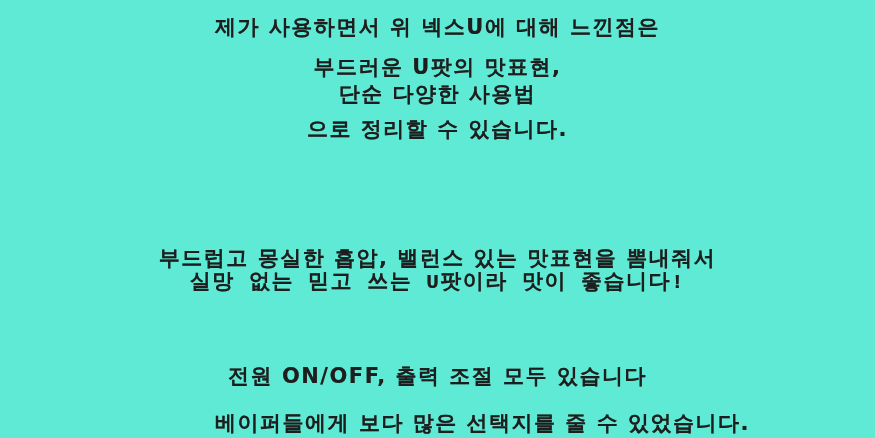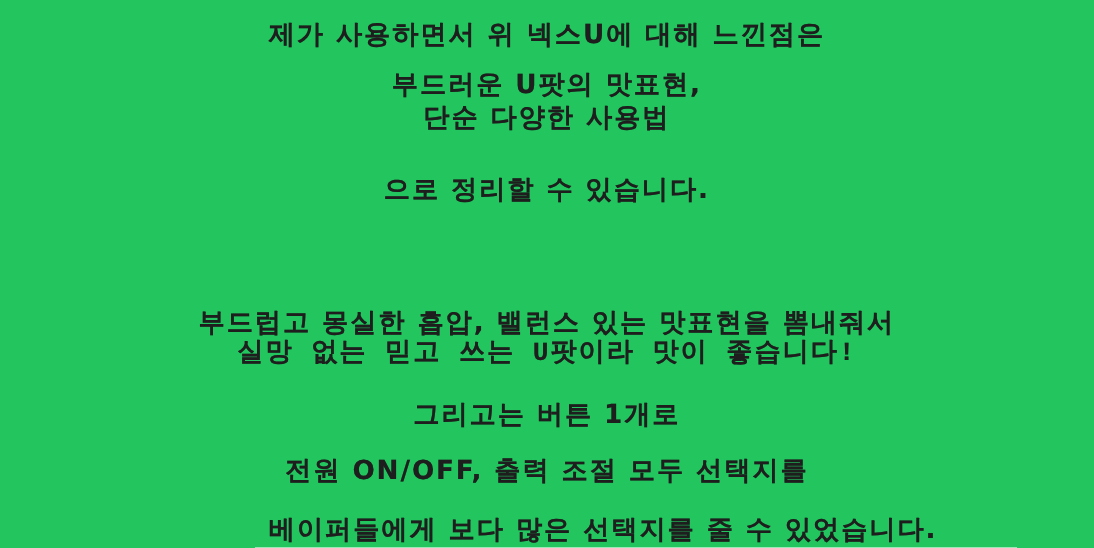--- a/index.html
+++ b/index.html
@@ -4,21 +4,21 @@
 <style>
   html, body {
     margin: 0;
     padding: 0;
     background: #ffffff;
   }
   .canvas {
     position: relative;
     width: 875px;
     height: 438px;
-    background: #22c55e;
+    background: #5eead4;
     overflow: hidden;
     font-family: "DejaVu Sans", "Liberation Sans", sans-serif;
   }
   .line {
     position: absolute;
     left: 0;
     width: 100%;
     margin: 0;
     text-align: center;
     font-size: 21px;
@@ -30,19 +30,18 @@
     text-shadow: 0 0 0.4px rgba(30,30,30,0.55);
   }
 </style>
 </head>
 <body>
 
 <main class="canvas">
   <p class="line" style="top: 13px;">제가 사용하면서 위 넥스U에 대해 느낀점은</p>
   <p class="line" style="top: 80px;">단순 다양한 사용법</p>
   <p class="line" style="top: 53px;">부드러운 U팟의 맛표현,</p>
-  <p class="line" style="top: 137px;">으로 정리할 수 있습니다.</p>
+  <p class="line" style="top: 115px;">으로 정리할 수 있습니다.</p>
   <p class="line" style="top: 219px; margin-top: 25px;">부드럽고 몽실한 흡압, 밸런스 있는 맛표현을 뽐내줘서</p>
   <p class="line" style="top: 267px; font-family: Liberation Mono, monospace;">실망 없는 믿고 쓰는 U팟이라 맛이 좋습니다!</p>
-  <p class="line" style="top: 317px;">그리고는 버튼 1개로</p>
-  <p class="line" style="top: 362px;">전원 ON/OFF, 출력 조절 모두 선택지를</p>
+  <p class="line" style="top: 362px;">전원 ON/OFF, 출력 조절 모두 있습니다</p>
   <p class="line" style="top: 409px; padding-left: 45px;">베이퍼들에게 보다 많은 선택지를 줄 수 있었습니다.</p>
 </main>
 
 </body></html>

